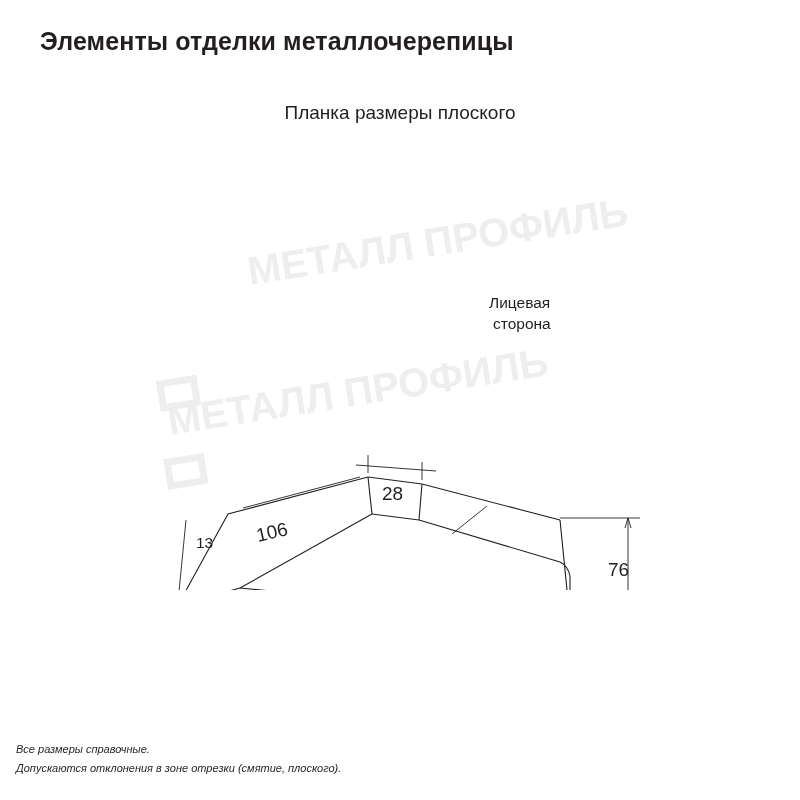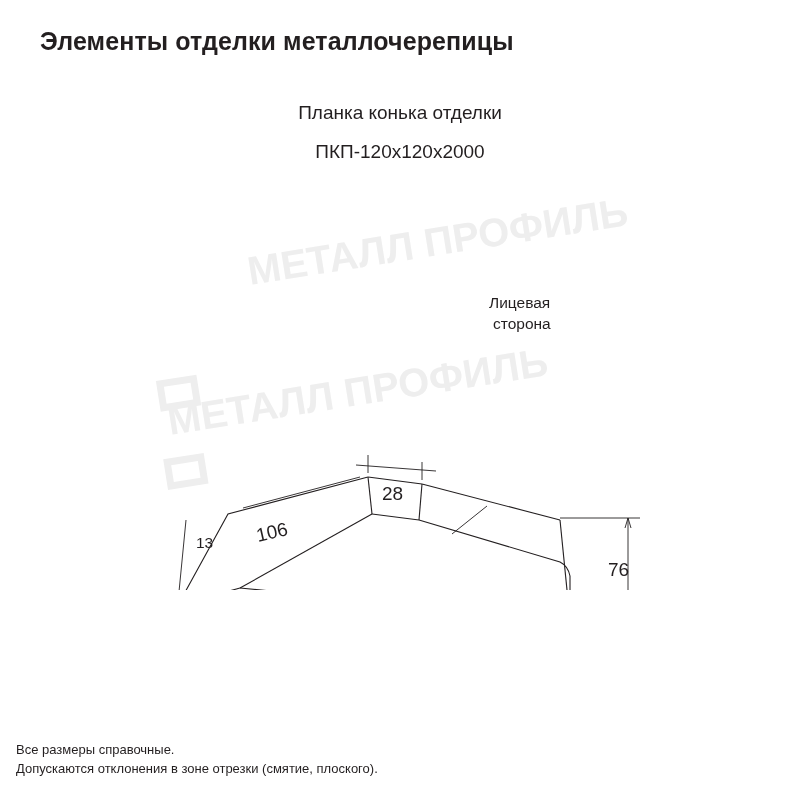--- a/index.html
+++ b/index.html
@@ -67,22 +67,23 @@
     left: 0;
     top: 0;
     width: 800px;
     height: 400px;
     pointer-events: none;
   }
   .footer {
     position: absolute;
     left: 16px;
     bottom: 22px;
-    font-size: 13px;
+    font-size: 11px;
     line-height: 19px;
+    font-style: italic;
   }
   .footer div {
     white-space: pre;
   }
   .dim-text {
     font-family: "Liberation Sans", sans-serif;
     font-size: 19px;
     fill: #231f20;
   }
   .dim-text-small {
@@ -98,22 +99,21 @@
 </style>
 </head>
 <body>
 
 <div class="page">
 
   <div class="title-block">
     <h1 class="main-title">Элементы отделки металлочерепицы</h1>
   </div>
 
-  <div class="subtitle">Планка конька отделки</div>
-  <div class="code">ПКП-120х120х2000</div>
+  <div class="subtitle">Планка размеры плоского</div>
 
   <div class="drawing">
 
     <svg class="watermark" width="800" height="400" viewBox="0 0 800 400">
       <g transform="translate(250,95) rotate(-9)" opacity="1">
         <text x="0" y="0" font-family="Liberation Sans, sans-serif" font-size="40" font-weight="bold" fill="#eeeeee">МЕТАЛЛ ПРОФИЛЬ</text>
       </g>
       <g transform="translate(170,245) rotate(-9)" opacity="1">
         <text x="0" y="0" font-family="Liberation Sans, sans-serif" font-size="40" font-weight="bold" fill="#eeeeee">МЕТАЛЛ ПРОФИЛЬ</text>
       </g>

